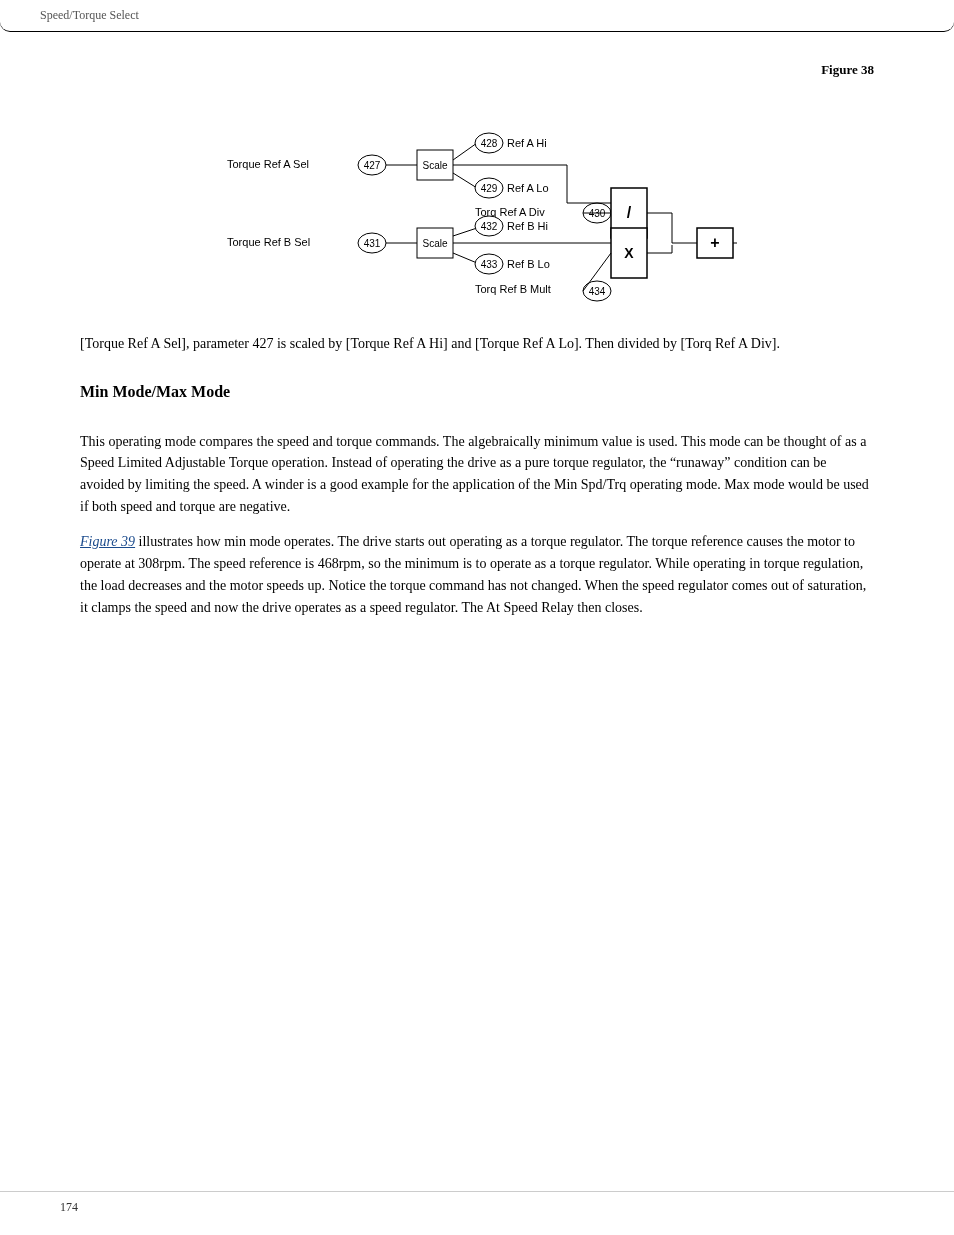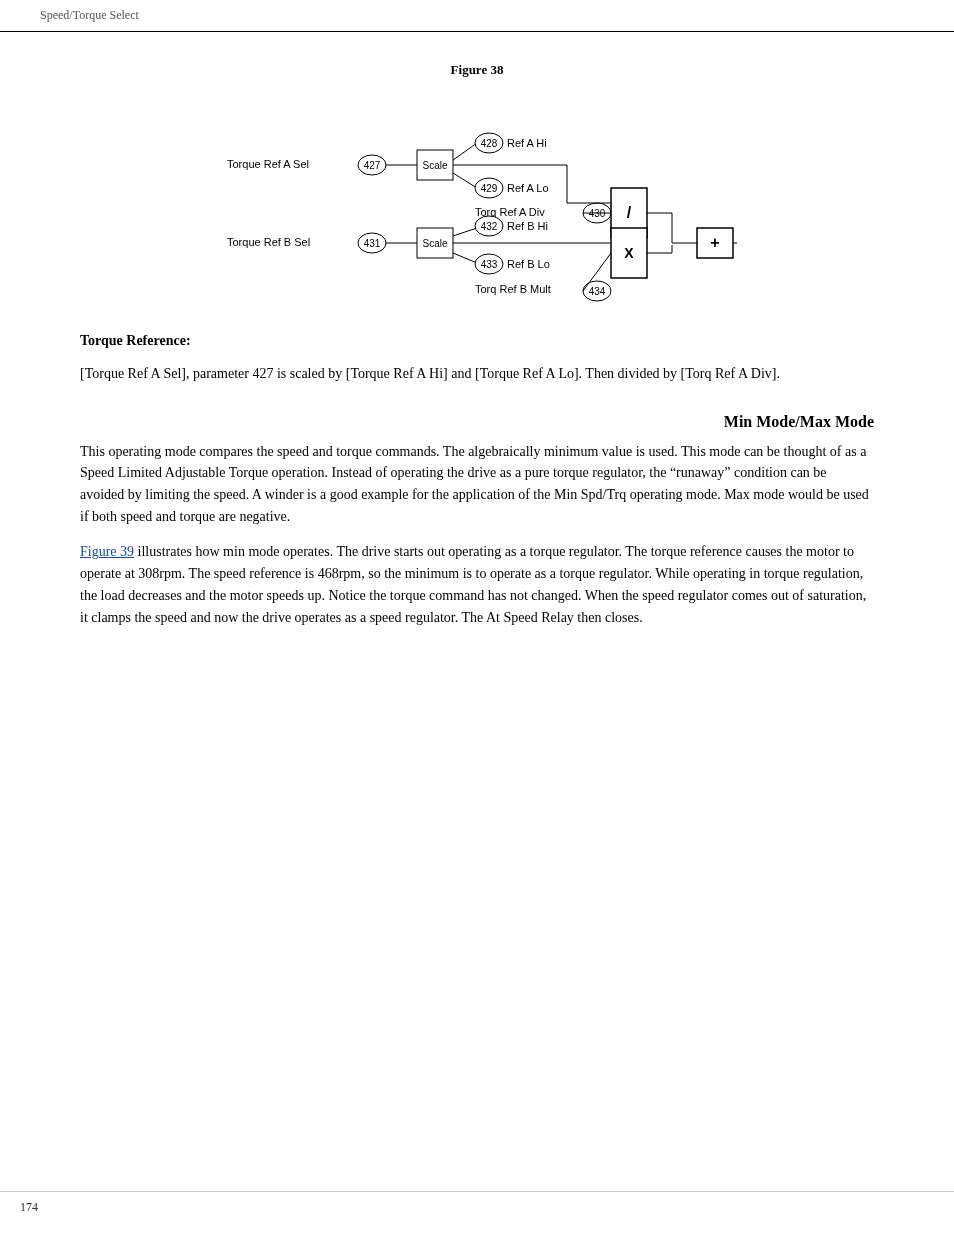--- a/index.html
+++ b/index.html
@@ -12,68 +12,69 @@
       width: 954px;
       min-height: 1235px;
       position: relative;
     }
 
     .page-header {
       border-bottom: 1px solid #000;
       padding: 8px 40px;
       font-size: 12px;
       color: #555;
+      border-radius: 10px;
     }
 
     .page-content {
       padding: 30px 80px 60px 80px;
     }
 
     .figure-label {
       font-weight: bold;
       font-size: 13px;
       margin-bottom: 10px;
-      text-align: center;
+      text-align: right;
     }
 
     .figure-container {
       display: flex;
       justify-content: center;
       margin-bottom: 30px;
     }
 
     .section-heading {
       font-weight: bold;
       font-size: 16px;
       margin-top: 28px;
-      margin-bottom: 10px;
-      text-align: right;
+      margin-bottom: 30px;
     }
 
     .body-text {
       font-size: 14px;
       line-height: 1.55;
       margin-bottom: 14px;
       text-align: left;
     }
 
     .body-text a {
       color: #1a4a8c;
       text-decoration: underline;
+      font-style: italic;
     }
 
     .page-footer {
       position: absolute;
       bottom: 20px;
       left: 0;
       right: 0;
       display: flex;
       justify-content: space-between;
       align-items: center;
-      padding: 0 20px;
+      padding: 0 60px;
       font-size: 12px;
       color: #333;
       border-top: 1px solid #ccc;
       padding-top: 8px;
     }
 
     .torque-reference-label {
       font-size: 14px;
       margin-bottom: 14px;
     }
@@ -167,23 +168,20 @@
       <line x1="455" y1="155" x2="480" y2="155" stroke="black" stroke-width="1"></line>
       <line x1="455" y1="165" x2="455" y2="157" stroke="black" stroke-width="1"></line>
 
       <rect x="480" y="140" width="36" height="30" fill="white" stroke="black" stroke-width="1.5"></rect>
       <text x="498" y="160" text-anchor="middle" font-size="16" font-weight="bold">+</text>
 
       <line x1="516" y1="155" x2="520" y2="155" stroke="black" stroke-width="1"></line>
     </svg>
   </div>
 
-  <p class="torque-reference-label">
-    <strong>Torque Reference:</strong>
-  </p>
 
   <p class="body-text">[Torque Ref A Sel], parameter 427 is scaled by [Torque Ref A Hi] and [Torque Ref A Lo]. Then divided by [Torq Ref A Div].</p>
 
   <h2 class="section-heading">Min Mode/Max Mode</h2>
 
   <p class="body-text">This operating mode compares the speed and torque commands. The algebraically minimum value is used. This mode can be thought of as a Speed Limited Adjustable Torque operation. Instead of operating the drive as a pure torque regulator, the “runaway” condition can be avoided by limiting the speed. A winder is a good example for the application of the Min Spd/Trq operating mode. Max mode would be used if both speed and torque are negative.</p>
 
   <p class="body-text">
     <a href="#figure39">Figure 39</a>
     <span> illustrates how min mode operates. The drive starts out operating as a torque regulator. The torque reference causes the motor to operate at 308rpm. The speed reference is 468rpm, so the minimum is to operate as a torque regulator. While operating in torque regulation, the load decreases and the motor speeds up. Notice the torque command has not changed. When the speed regulator comes out of saturation, it clamps the speed and now the drive operates as a speed regulator. The At Speed Relay then closes.</span>

